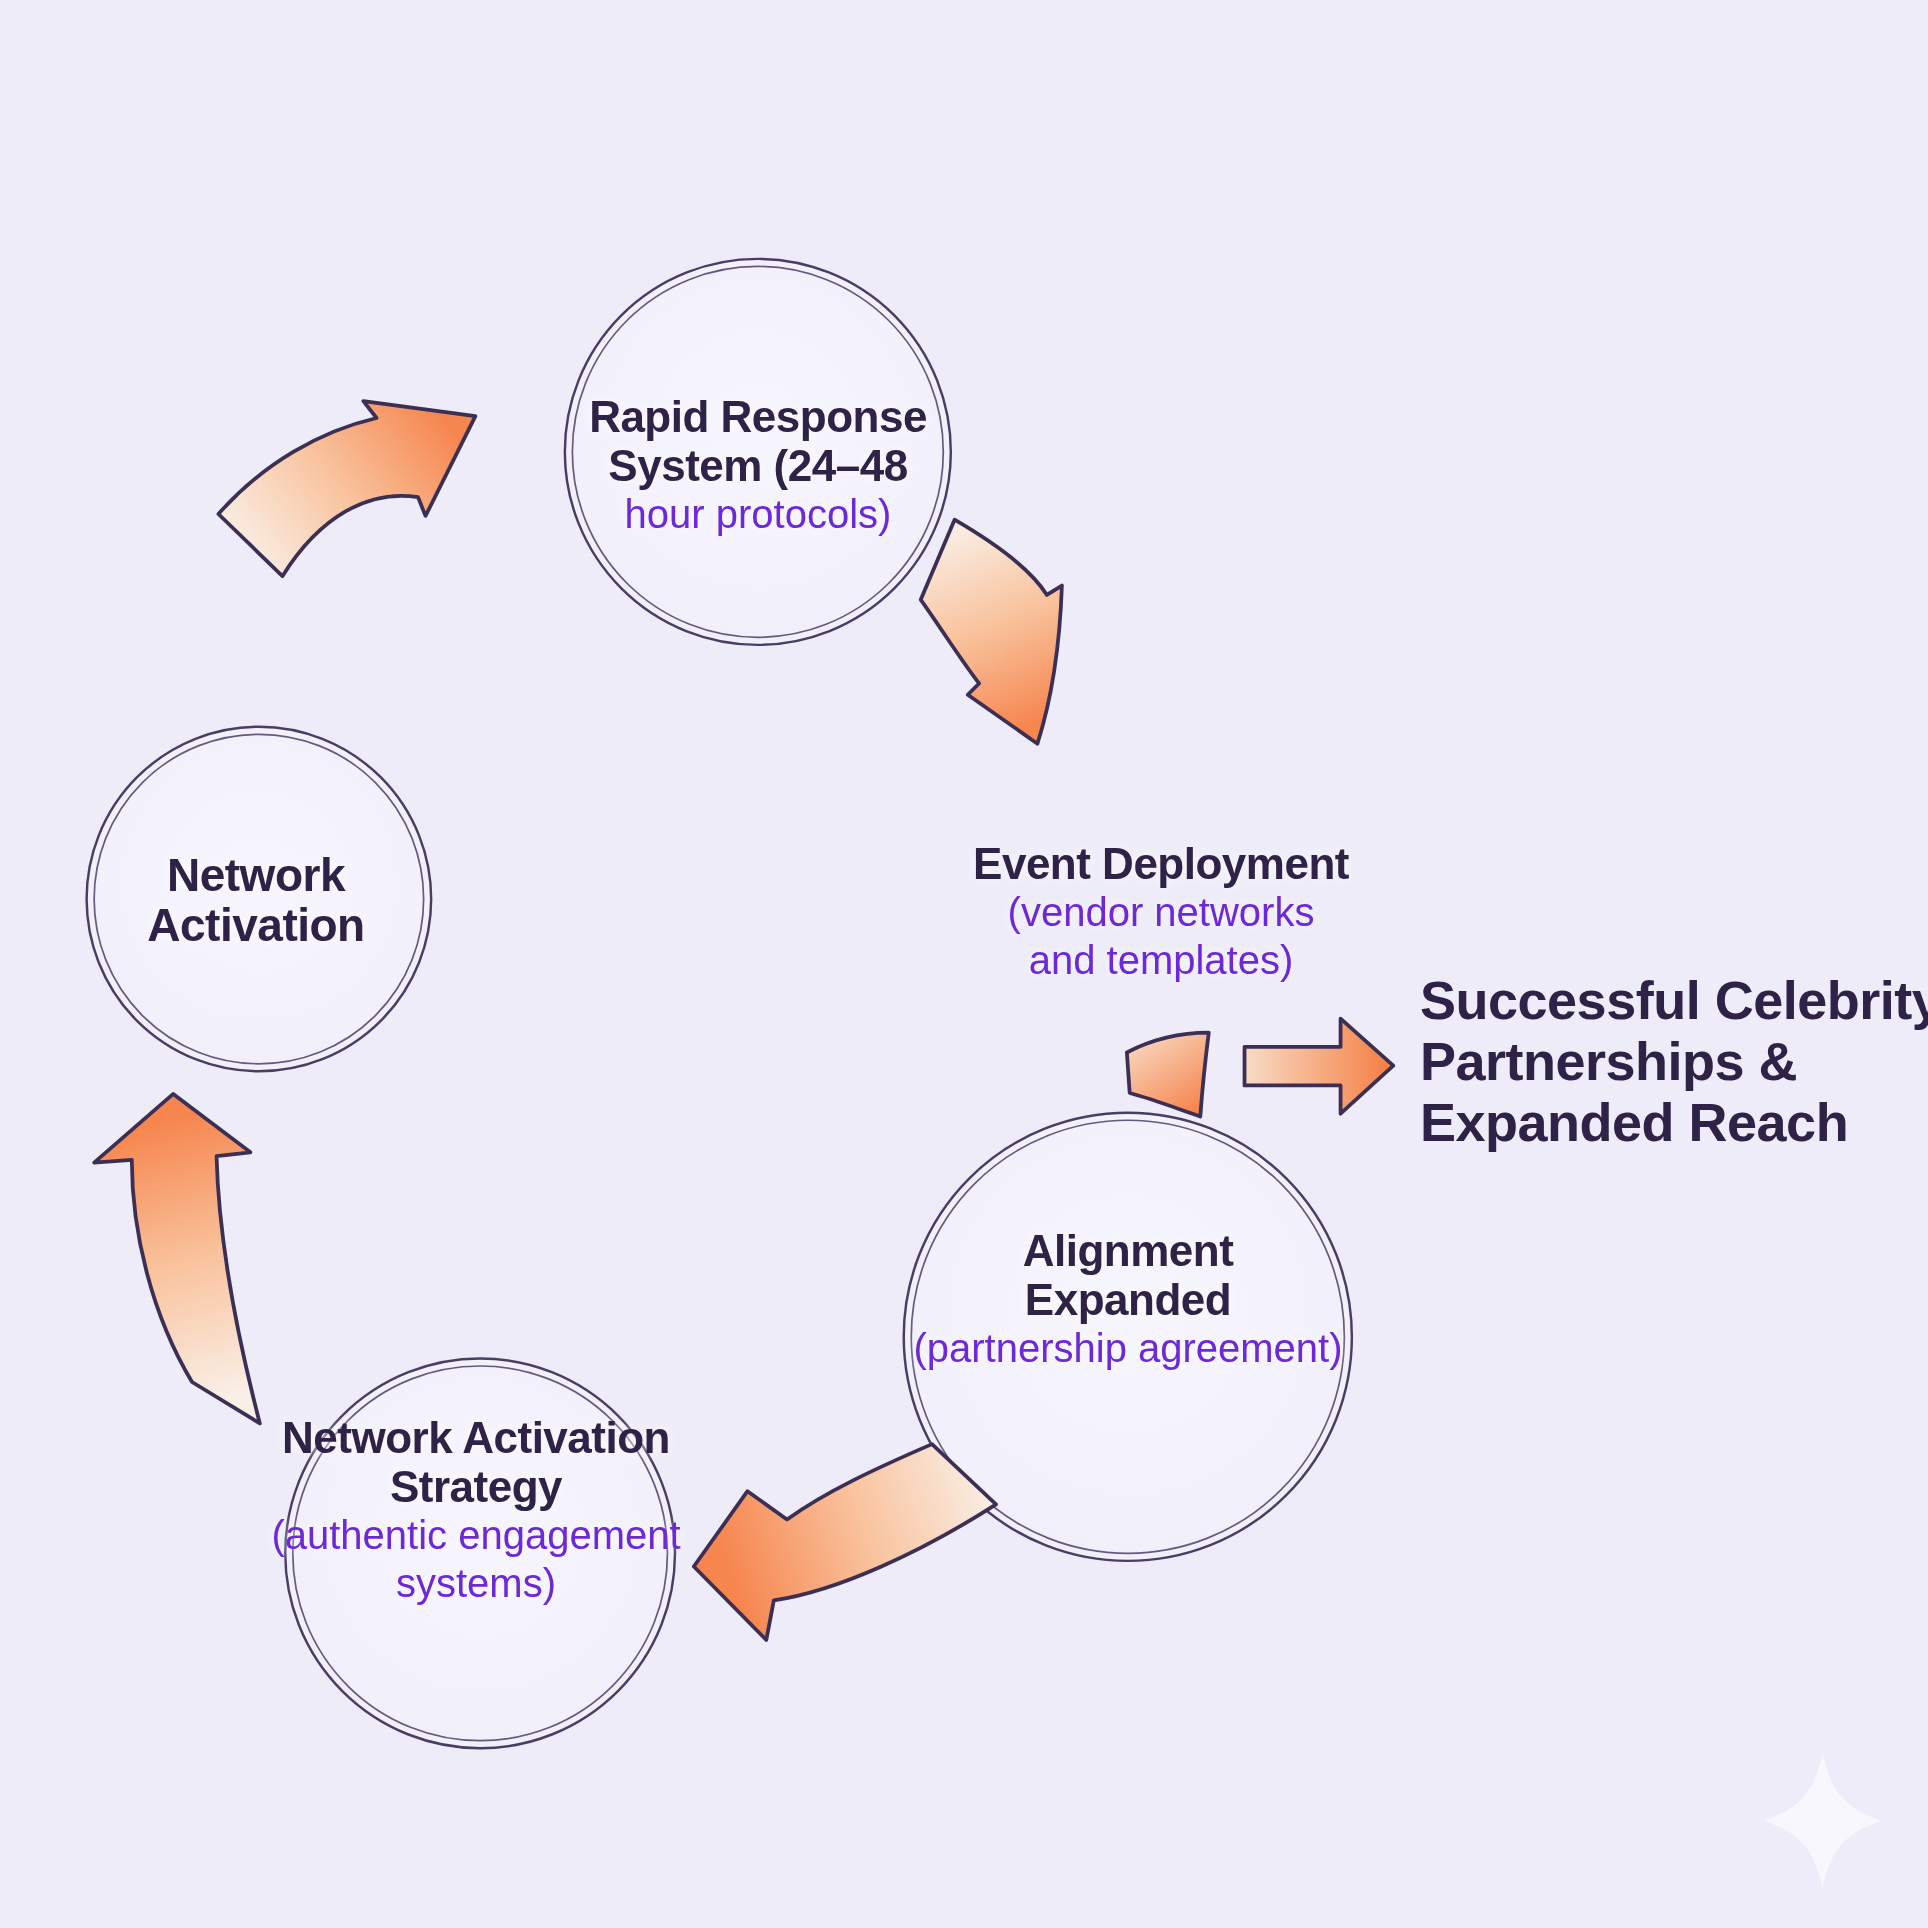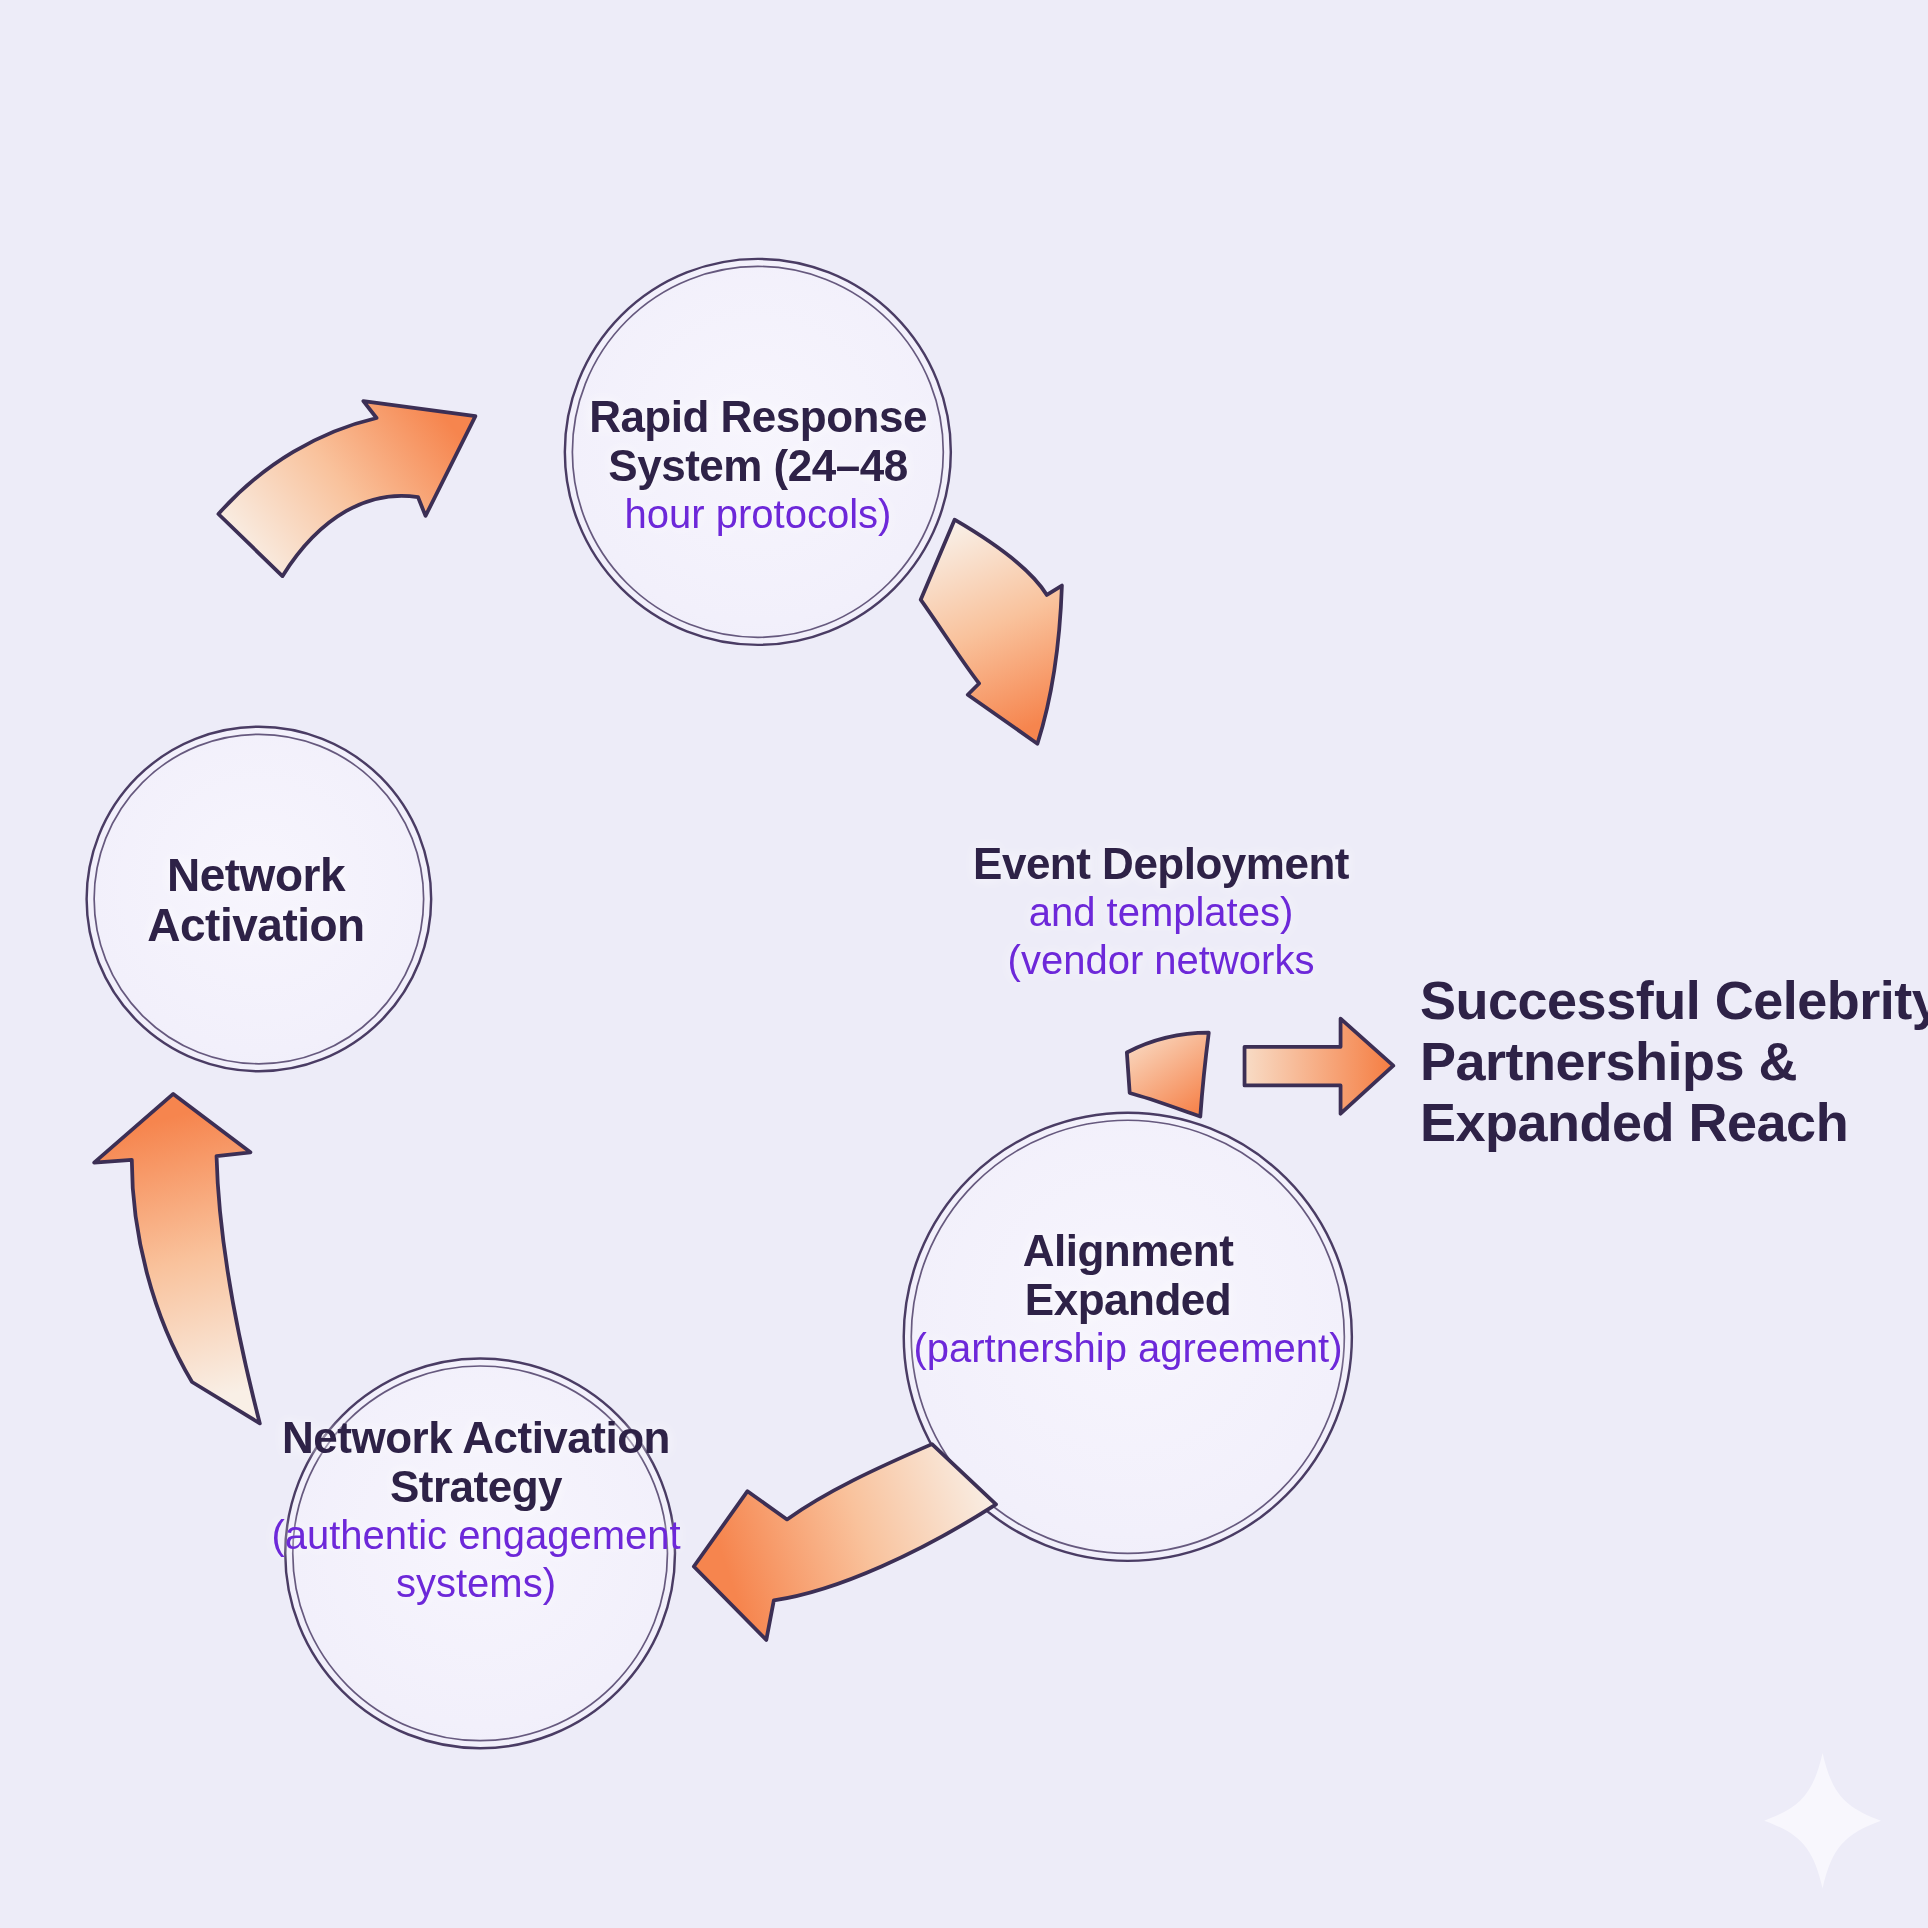--- a/index.html
+++ b/index.html
@@ -131,22 +131,22 @@
   </svg>
 
   <div class="node-label" style="left:758px;top:465px;">
     <div class="t">Rapid Response</div>
     <div class="t">System (24–48</div>
     <div class="n">hour protocols)</div>
   </div>
 
   <div class="node-label" style="left:1161px;top:911px;">
     <div class="t">Event Deployment</div>
+    <div class="n">(vendor networks</div>
     <div class="n">and templates)</div>
-    <div class="n">(vendor networks</div>
   </div>
 
   <div class="node-label" style="left:1128px;top:1299px;">
     <div class="t">Alignment</div>
     <div class="t">Expanded</div>
     <div class="n">(partnership agreement)</div>
   </div>
 
   <div class="node-label" style="left:476px;top:1510px;">
     <div class="t">Network Activation</div>

